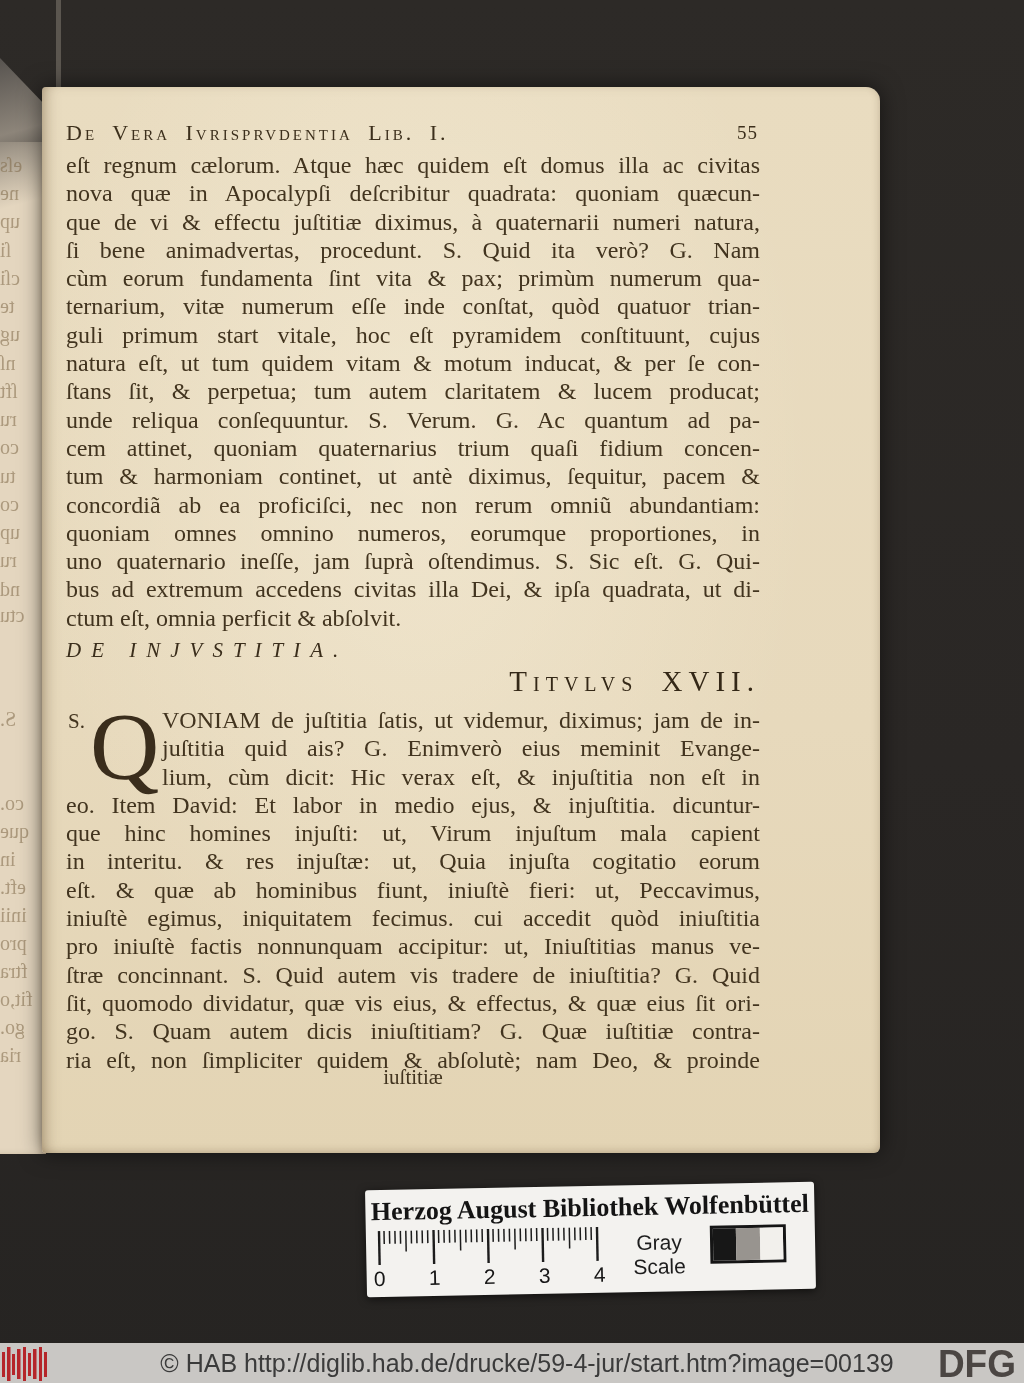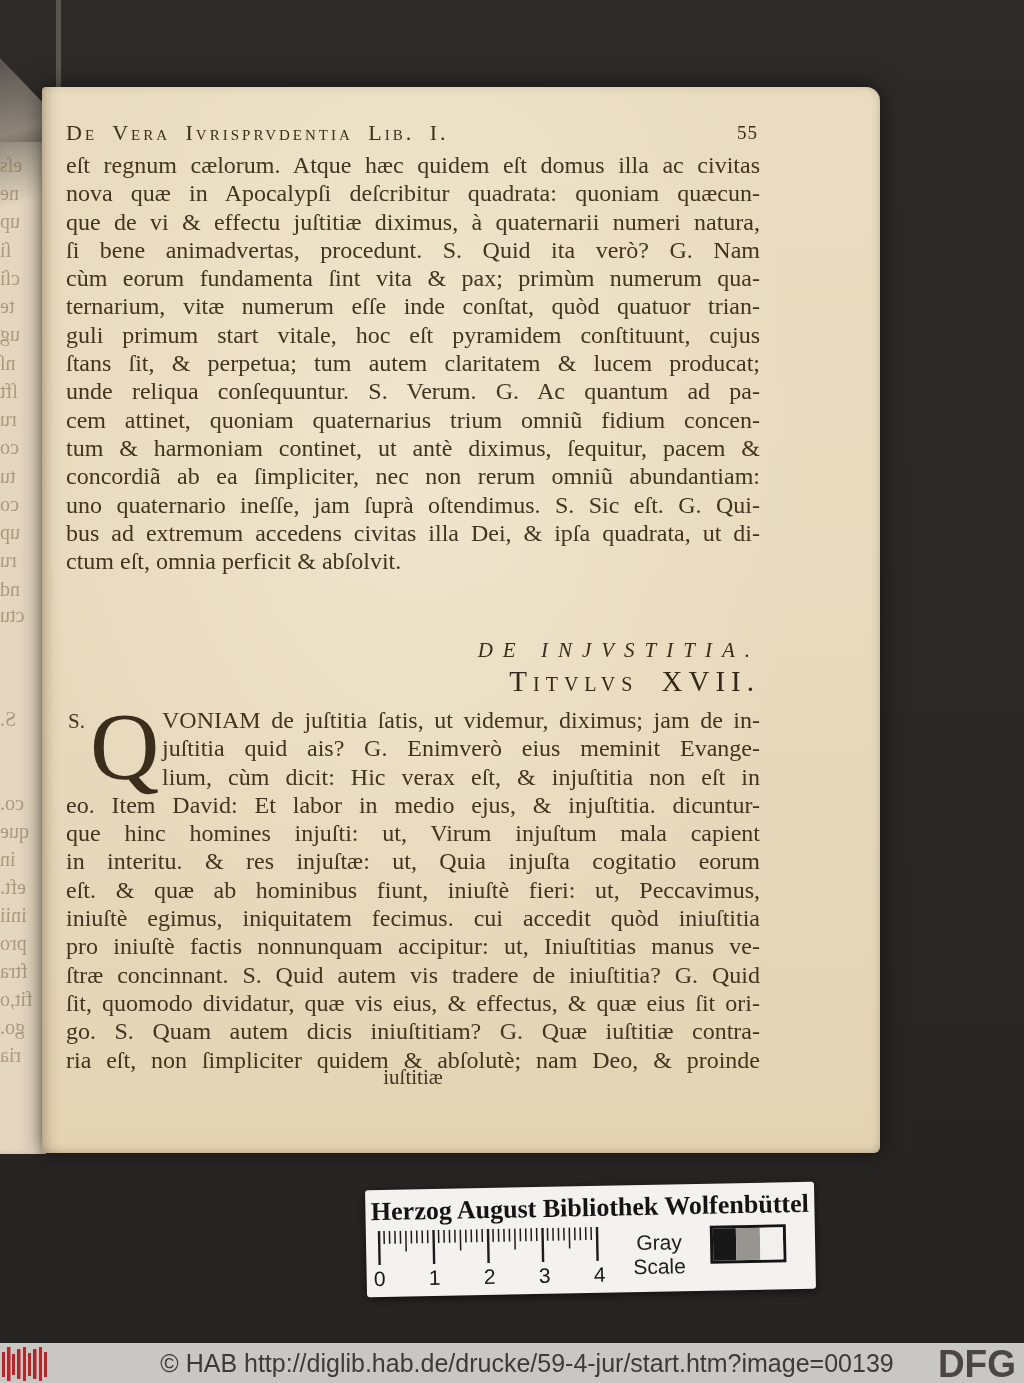--- a/index.html
+++ b/index.html
@@ -42,21 +42,21 @@
     word-spacing:7px; color:#3c2f1c;
   }
   .page-number{position:absolute; right:2px; top:2px; font-size:19px; letter-spacing:1px;}
   .block1{position:absolute; left:24px; top:64px; width:694px;}
   .tline, .pline{
     height:28.3px; line-height:28.3px; font-size:24px;
     text-align:justify; text-align-last:justify; white-space:nowrap; overflow:visible;
   }
   .block1 .tline:last-of-type{text-align-last:left;}
   .head1{
-    position:absolute; left:24px; top:551px; width:694px; text-align:right;
+    position:absolute; left:24px; top:551px; width:694px; text-align:left;
     font-style:italic; font-size:21px; letter-spacing:10px; color:#3a2d1b;
   }
   .head2{
     position:absolute; left:24px; top:578px; width:694px; text-align:right;
     font-variant:small-caps; font-size:29px; letter-spacing:6px; word-spacing:10px; color:#342817;
   }
   .para2{position:absolute; left:24px; top:619px; width:694px;}
   .para2 .pline:nth-of-type(-n+3){margin-left:96px;}
   .s-label{position:absolute; left:2px; top:3px; font-size:21px;}
   .dropcap{
@@ -159,25 +159,27 @@
 
     <div class="block1">
 
     <div class="tline">eſt regnum cælorum. Atque hæc quidem eſt domus illa ac civitas</div>
         <div class="tline">nova quæ in Apocalypſi deſcribitur quadrata: quoniam quæcun-</div>
         <div class="tline">que de vi &amp; effectu juſtitiæ diximus, à quaternarii numeri natura,</div>
         <div class="tline">ſi bene animadvertas, procedunt. S. Quid ita verò? G. Nam</div>
         <div class="tline">cùm eorum fundamenta ſint vita &amp; pax; primùm numerum qua-</div>
         <div class="tline">ternarium, vitæ numerum eſſe inde conſtat, quòd quatuor trian-</div>
         <div class="tline">guli primum start vitale, hoc eſt pyramidem conſtituunt, cujus</div>
+        <div class="tline">natura eſt, ut tum quidem vitam &amp; motum inducat, &amp; per ſe con-</div>
         <div class="tline">ſtans ſit, &amp; perpetua; tum autem claritatem &amp; lucem producat;</div>
         <div class="tline">unde reliqua conſequuntur. S. Verum. G. Ac quantum ad pa-</div>
-        <div class="tline">cem attinet, quoniam quaternarius trium omniũ fidium concen-</div>
+        <div class="tline">cem attinet, quoniam quaternarius trium quaſi fidium concen-</div>
         <div class="tline">tum &amp; harmoniam continet, ut antè diximus, ſequitur, pacem &amp;</div>
-        <div class="tline">concordiã ab ea ſimpliciter, nec non rerum omniũ abundantiam:</div>
+        <div class="tline">concordiã ab ea proficiſci, nec non rerum omniũ abundantiam:</div>
+        <div class="tline">quoniam omnes omnino numeros, eorumque proportiones, in</div>
         <div class="tline">uno quaternario ineſſe, jam ſuprà oſtendimus. S. Sic eſt. G. Qui-</div>
         <div class="tline">bus ad extremum accedens civitas illa Dei, &amp; ipſa quadrata, ut di-</div>
         <div class="tline">ctum eſt, omnia perficit &amp; abſolvit.</div>
       </div>
 
     <div class="head1">DE INJVSTITIA.</div>
     <div class="head2">Titvlvs XVII.</div>
 
     <div class="para2">
       <span class="s-label">S.</span>

